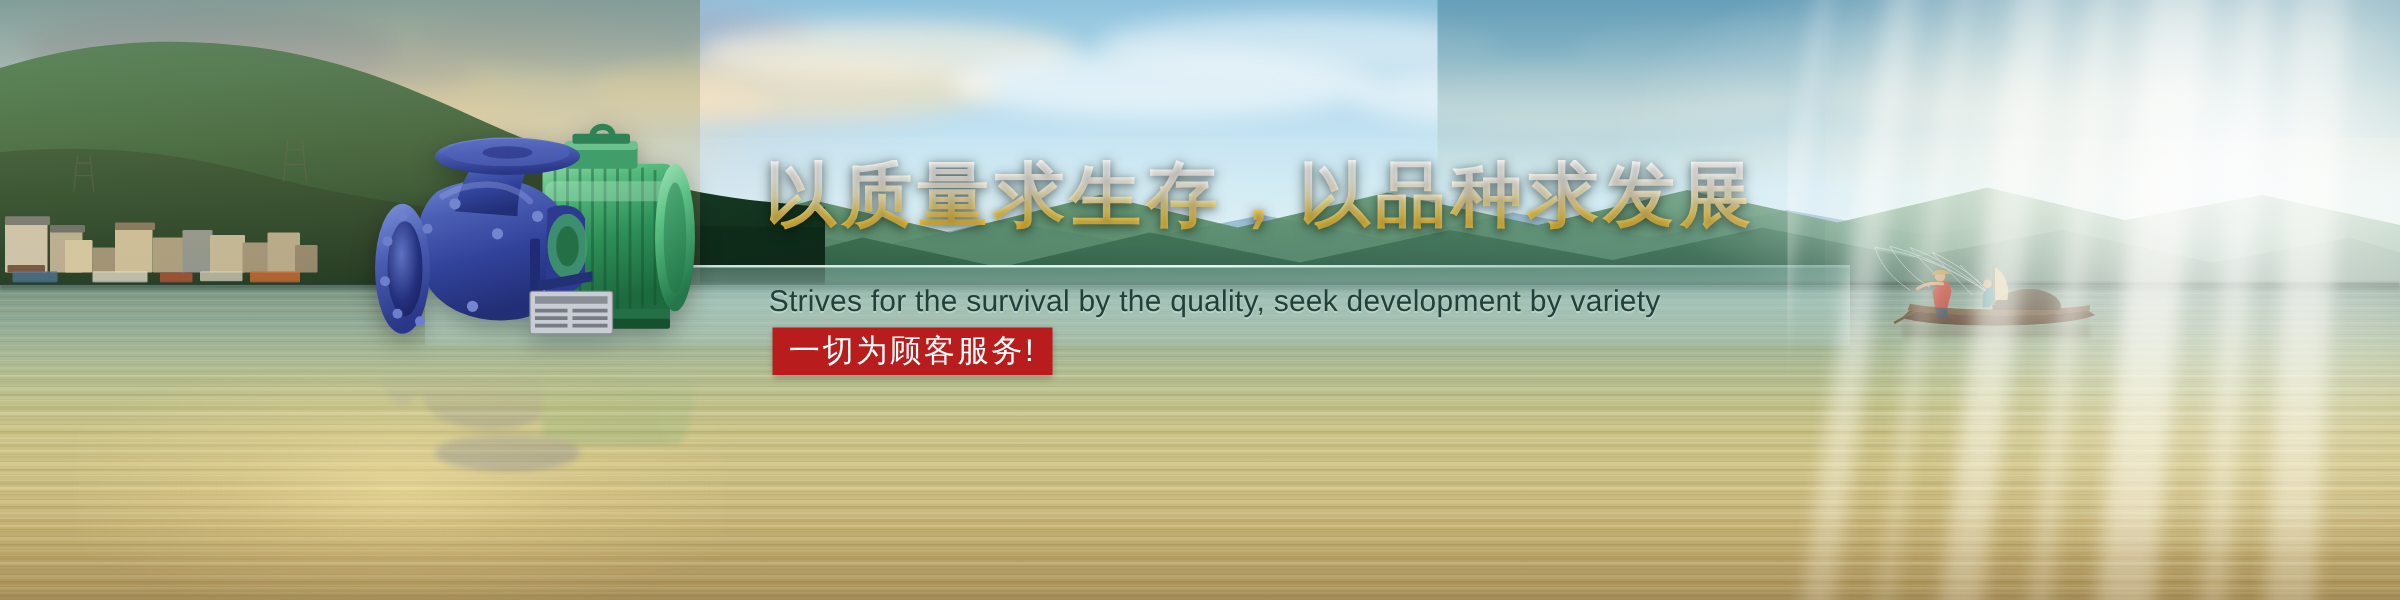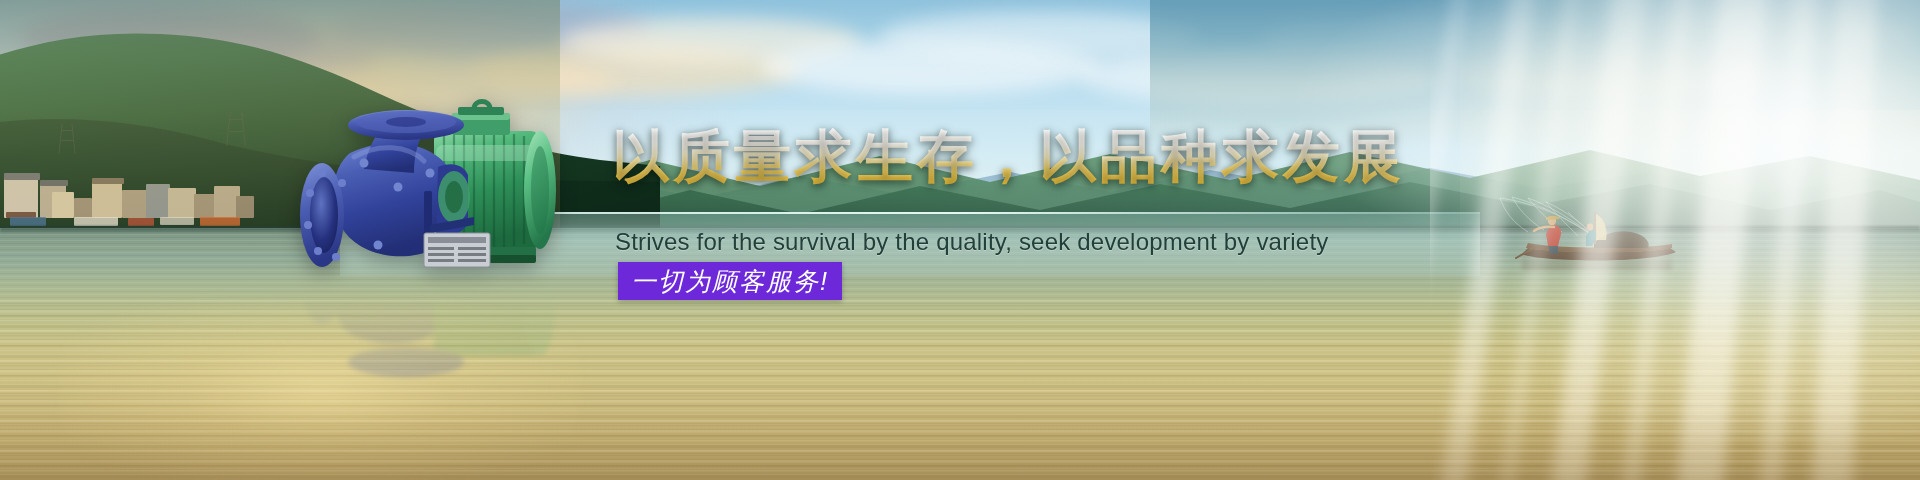--- a/index.html
+++ b/index.html
@@ -279,23 +279,22 @@
     letter-spacing:0.2px;
     white-space:nowrap;
     text-shadow:0 1px 1px rgba(255,255,255,0.35);
   }
 
   .badge{
     position:absolute; left:618px; top:262px;
     height:38px;
     padding:0 13px;
     display:flex; align-items:center;
-    background:#6d28d9;
+    background:#b91c1c;
     box-shadow:0 2px 5px rgba(0,0,0,0.25);
-    font-style:italic;
   }
   .badge span{
     font-size:25px;
     font-weight:500;
     color:#ffffff;
     letter-spacing:2px;
     white-space:nowrap;
     line-height:1;
   }
 

